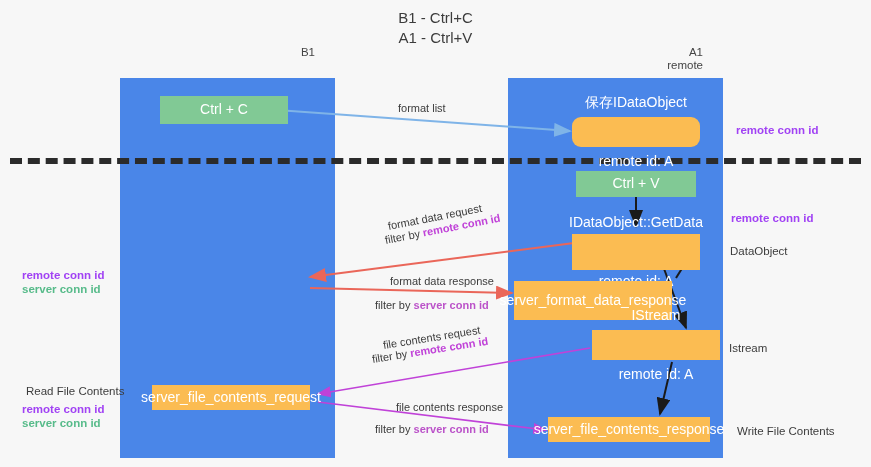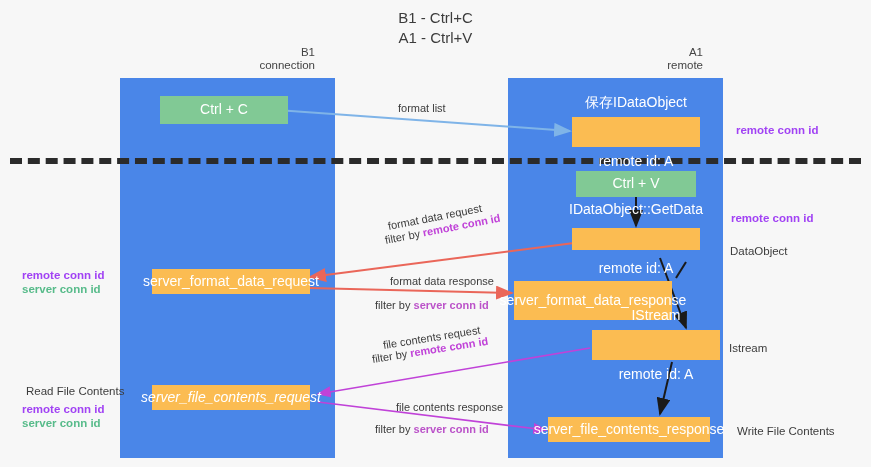--- a/index.html
+++ b/index.html
@@ -117,21 +117,20 @@
   <div id="title">
     <span class="tline">B1 - Ctrl+C</span>
     <span class="tline">A1 - Ctrl+V</span>
   </div>
 
   <div class="lane" id="lane-b1"></div>
   <div class="lane" id="lane-a1"></div>
 
   <div class="lane-header" id="hdr-b1">
     <div>B1</div>
-    <div>connection</div>
   </div>
   <div class="lane-header" id="hdr-a1">
     <div>A1</div>
     <div>remote</div>
   </div>
 
   <svg id="wires">
     <defs>
       <marker id="ah-blue" markerWidth="9" markerHeight="7" refX="8" refY="3.5" orient="auto">
         <polygon points="0,0 9,3.5 0,7" fill="#7fb4e8"></polygon>
@@ -165,48 +164,45 @@
 
     <line x1="676" y1="278" x2="686" y2="262" stroke="#1a1a1a" stroke-width="2"></line>
   </svg>
 
   <div id="divider"></div>
 
   <div class="node green" style="left:160px; top:96px; width:128px; height:28px;">
     <span>Ctrl + C</span>
   </div>
 
-  <div class="node orange" style="left:572px; top:117px; width:128px; height:30px;">
+  <div class="node orange" style="left:572px; top:117px; width:128px; height:30px;border-radius:9px;">
     <span>保存IDataObject</span>
     <span class="l2">remote id: A</span>
   </div>
 
   <div class="node green" style="left:576px; top:171px; width:120px; height:26px;">
     <span>Ctrl + V</span>
   </div>
 
-  <div class="node orange" style="left:572px; top:228px; width:128px; height:22px;">
+  <div class="node orange" style="left:572px; top:234px; width:128px; height:36px;">
     <span>IDataObject::GetData</span>
     <span class="l2">remote id: A</span>
   </div>
 
-  <div class="node orange" style="left:152px; top:269px; width:158px; height:25px;">
-    <span>server_format_data_request</span>
-  </div>
 
   <div class="node orange" style="left:514px; top:281px; width:158px; height:39px;">
     <span>server_format_data_response</span>
   </div>
 
   <div class="node orange" style="left:592px; top:330px; width:128px; height:30px;">
     <span>IStream</span>
     <span class="l2">remote id: A</span>
   </div>
 
-  <div class="node orange" style="left:152px; top:385px; width:158px; height:25px;font-style:italic;">
+  <div class="node orange" style="left:152px; top:385px; width:158px; height:25px;">
     <span>server_file_contents_request</span>
   </div>
 
   <div class="node orange" style="left:548px; top:417px; width:162px; height:25px;">
     <span>server_file_contents_response</span>
   </div>
 
   <div class="arrow-label" style="left:398px; top:101px;">format list</div>
 
   <div class="arrow-label rot-up" style="left:388px; top:219px;">format data request</div>

